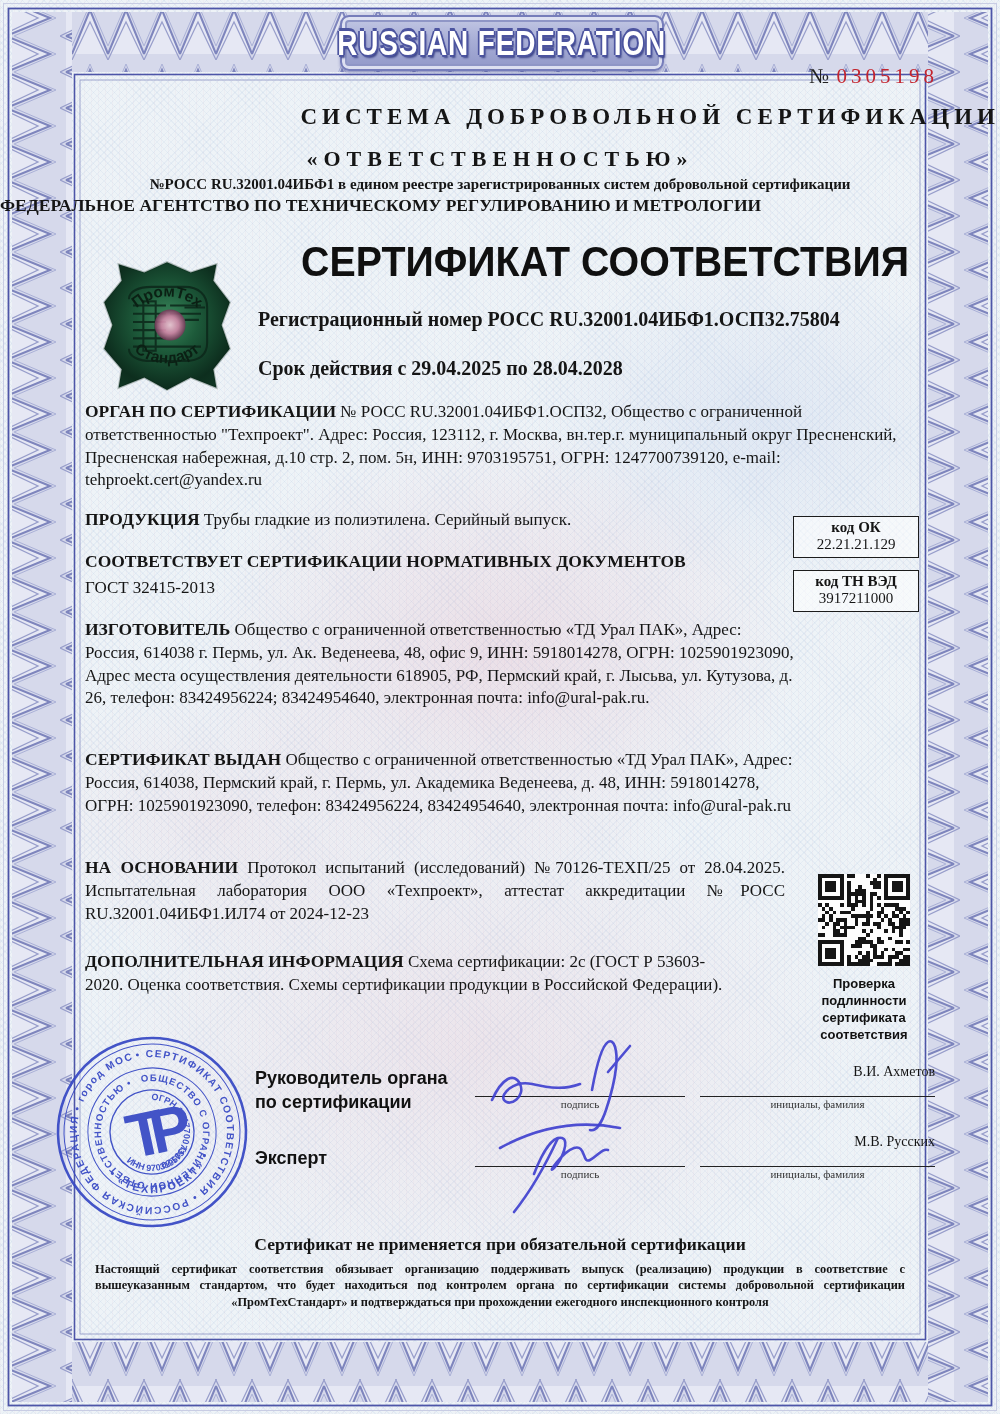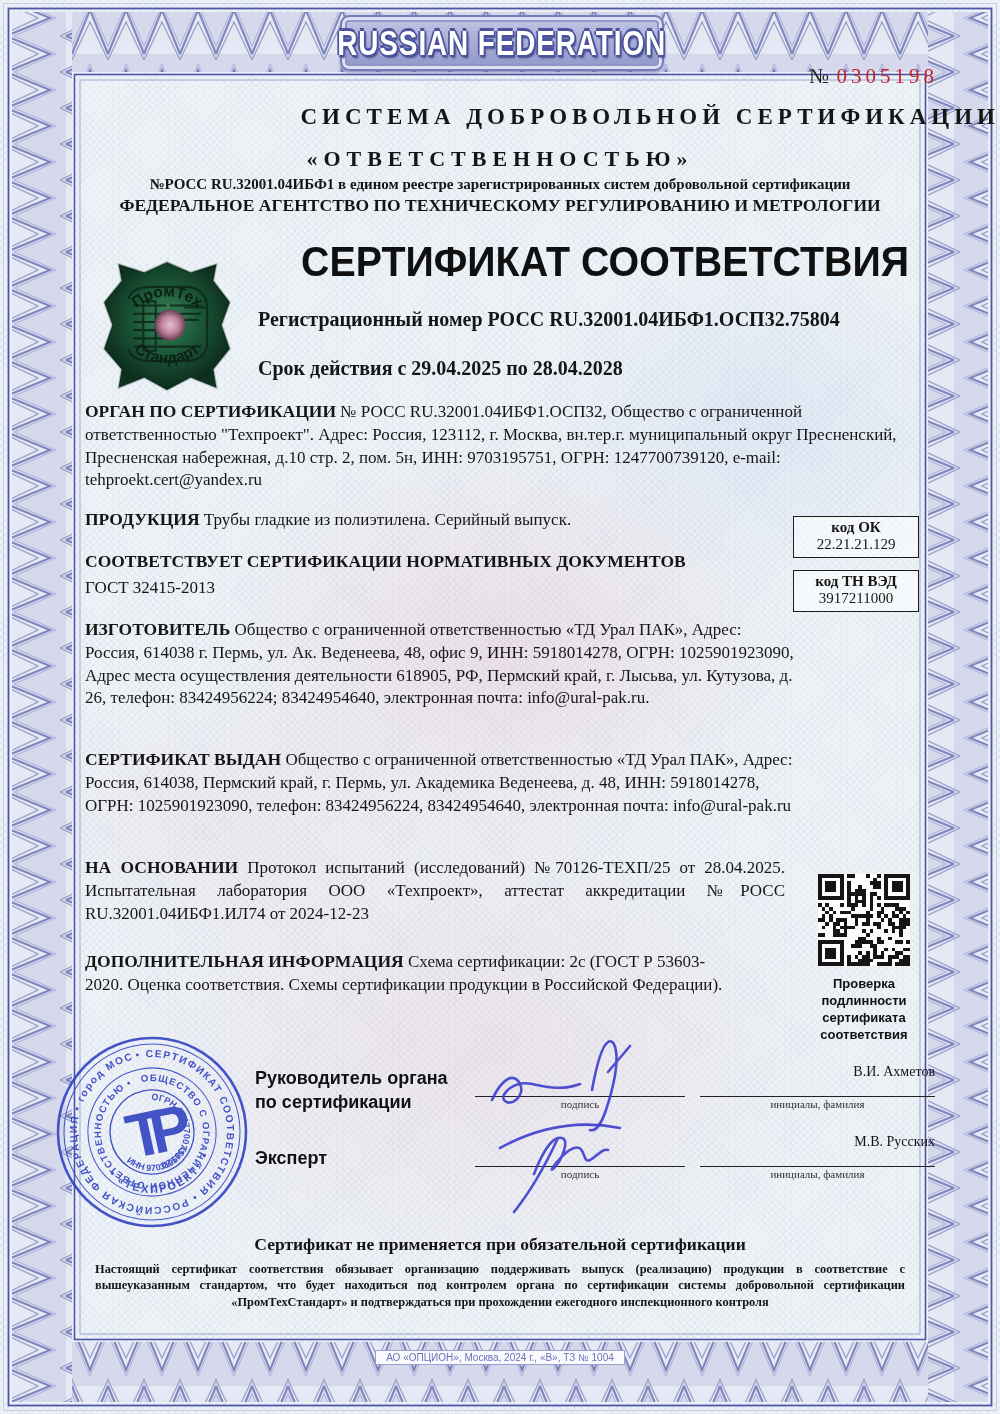--- a/index.html
+++ b/index.html
@@ -30,21 +30,21 @@
     font-family:"Liberation Sans",sans-serif;font-weight:bold;font-size:31px;
     letter-spacing:1px;color:#fff;transform:scale(.9,1.15);white-space:nowrap;
     text-shadow:-2px 0 #4c549f,2px 0 #4c549f,0 -2px #4c549f,0 2px #4c549f,2px 3px 2px #3c4488;
   }
   .cert-no{right:62px;top:64px;font-size:21px;letter-spacing:1px;white-space:nowrap;}
   .cert-no .nsign{color:#222;border-bottom:0;}
   .cert-no .digits{letter-spacing:4px;font-weight:500;}
   .sys1{left:0;top:104px;width:100%;text-align:right;font-weight:bold;font-size:23px;letter-spacing:5px;white-space:nowrap;}
   .sys2{left:0;top:146px;width:100%;text-align:center;font-weight:bold;font-size:22px;letter-spacing:6px;}
   .reg-note{left:0;top:176px;width:100%;text-align:center;font-weight:bold;font-size:15px;}
-  .agency{left:0;top:195px;width:100%;text-align:center;font-weight:bold;font-size:17.5px;}
+  .agency{left:0;top:195px;width:100%;font-weight:bold;font-size:17.5px;}
   .big-title{left:215px;top:238px;width:780px;text-align:center;
     font-family:"Liberation Sans",sans-serif;font-weight:bold;font-size:41px;
     transform:scale(.96,1.05);color:#101010;white-space:nowrap;}
   .regline{left:258px;top:308px;font-weight:bold;font-size:20px;white-space:nowrap;}
   .validity{left:258px;top:357px;font-weight:bold;font-size:20px;}
   .para{font-size:17px;line-height:1.34;}
   .para b{font-size:17.5px;}
   .lbl-big{font-weight:bold;font-size:17.5px;}
   .codebox{left:793px;width:124px;border:1.5px solid #1c1c1c;background:rgba(255,255,255,.55);
     text-align:center;padding:2px 0 4px 0;}
@@ -470,17 +470,14 @@
   <svg class="abs" width="230" height="110" viewBox="0 0 230 110" style="left:470px;top:1108px;z-index:4;">
     <g stroke="#3d3ecf" stroke-width="2.6" fill="none" stroke-linecap="round" opacity=".9">
       <path d="M30,40 C70,18 110,12 150,20"></path>
       <path d="M64,66 C74,40 84,28 92,30 C100,32 92,52 84,60 C76,68 92,44 104,40 C116,36 112,56 120,52 C128,48 132,40 138,42"></path>
       <path d="M88,30 C76,56 60,84 44,104"></path>
     </g>
   </svg>
 
   <div class="abs z fineprint">Настоящий сертификат соответствия обязывает организацию поддерживать выпуск (реализацию) продукции в соответствие с вышеуказанным стандартом, что будет находиться под контролем органа по сертификации системы добровольной сертификации «ПромТехСтандарт» и подтверждаться при прохождении ежегодного инспекционного контроля</div>
   <div class="abs z note-center">Сертификат не применяется при обязательной сертификации</div>
-  <div class="abs printinfo">
-    <span>АО «ОПЦИОН», Москва, 2024 г., «В», ТЗ № 1004</span>
-  </div>
 
 </div>
 
 </body></html>

